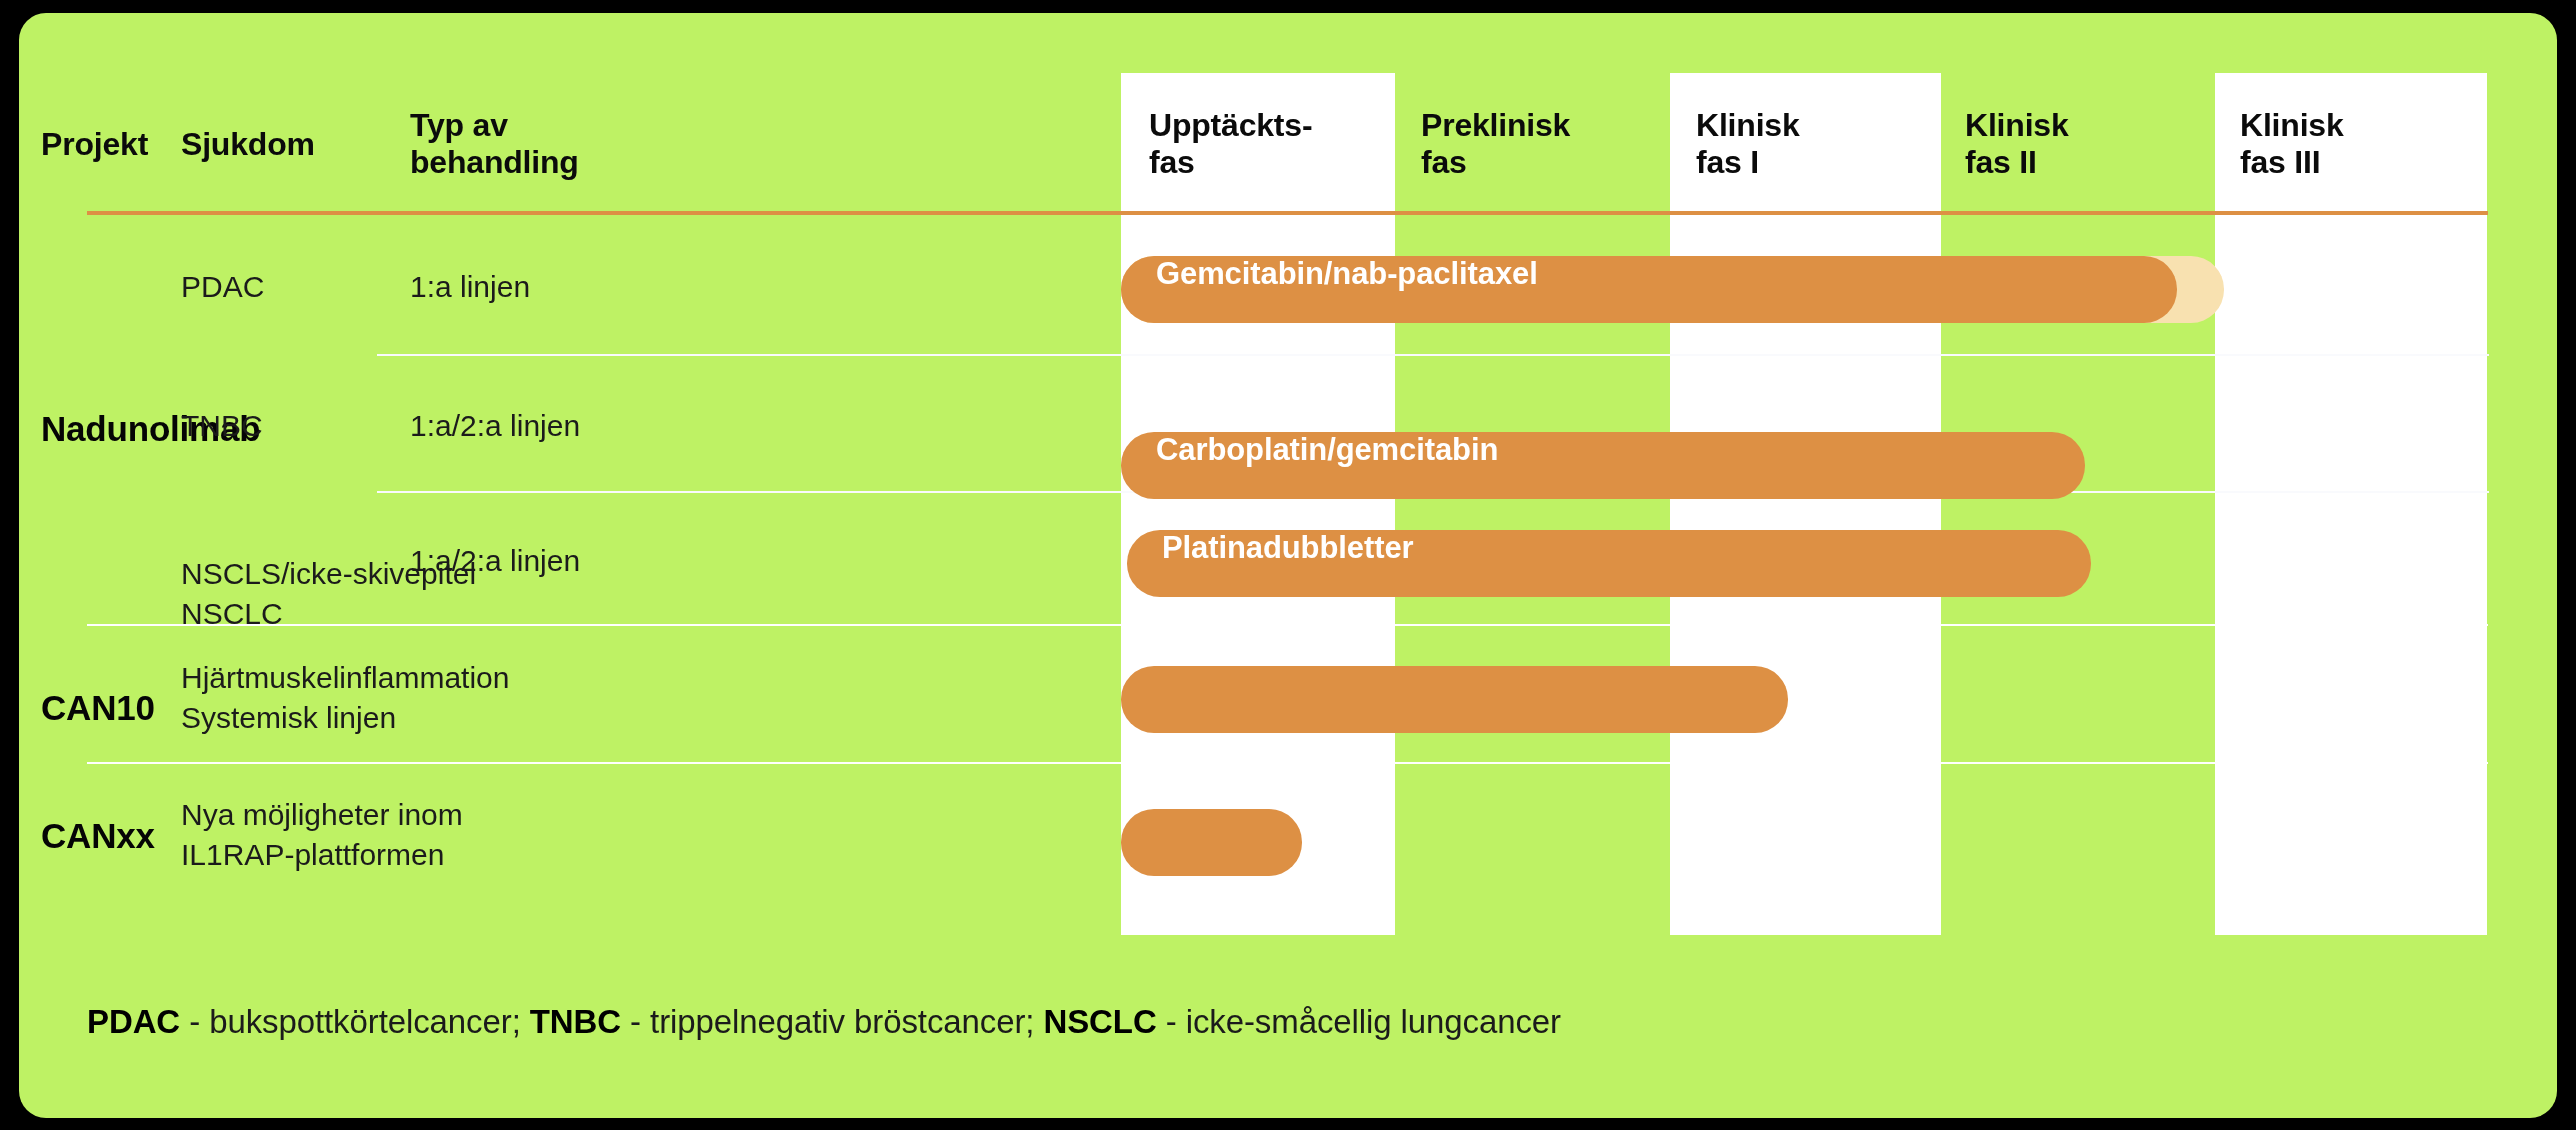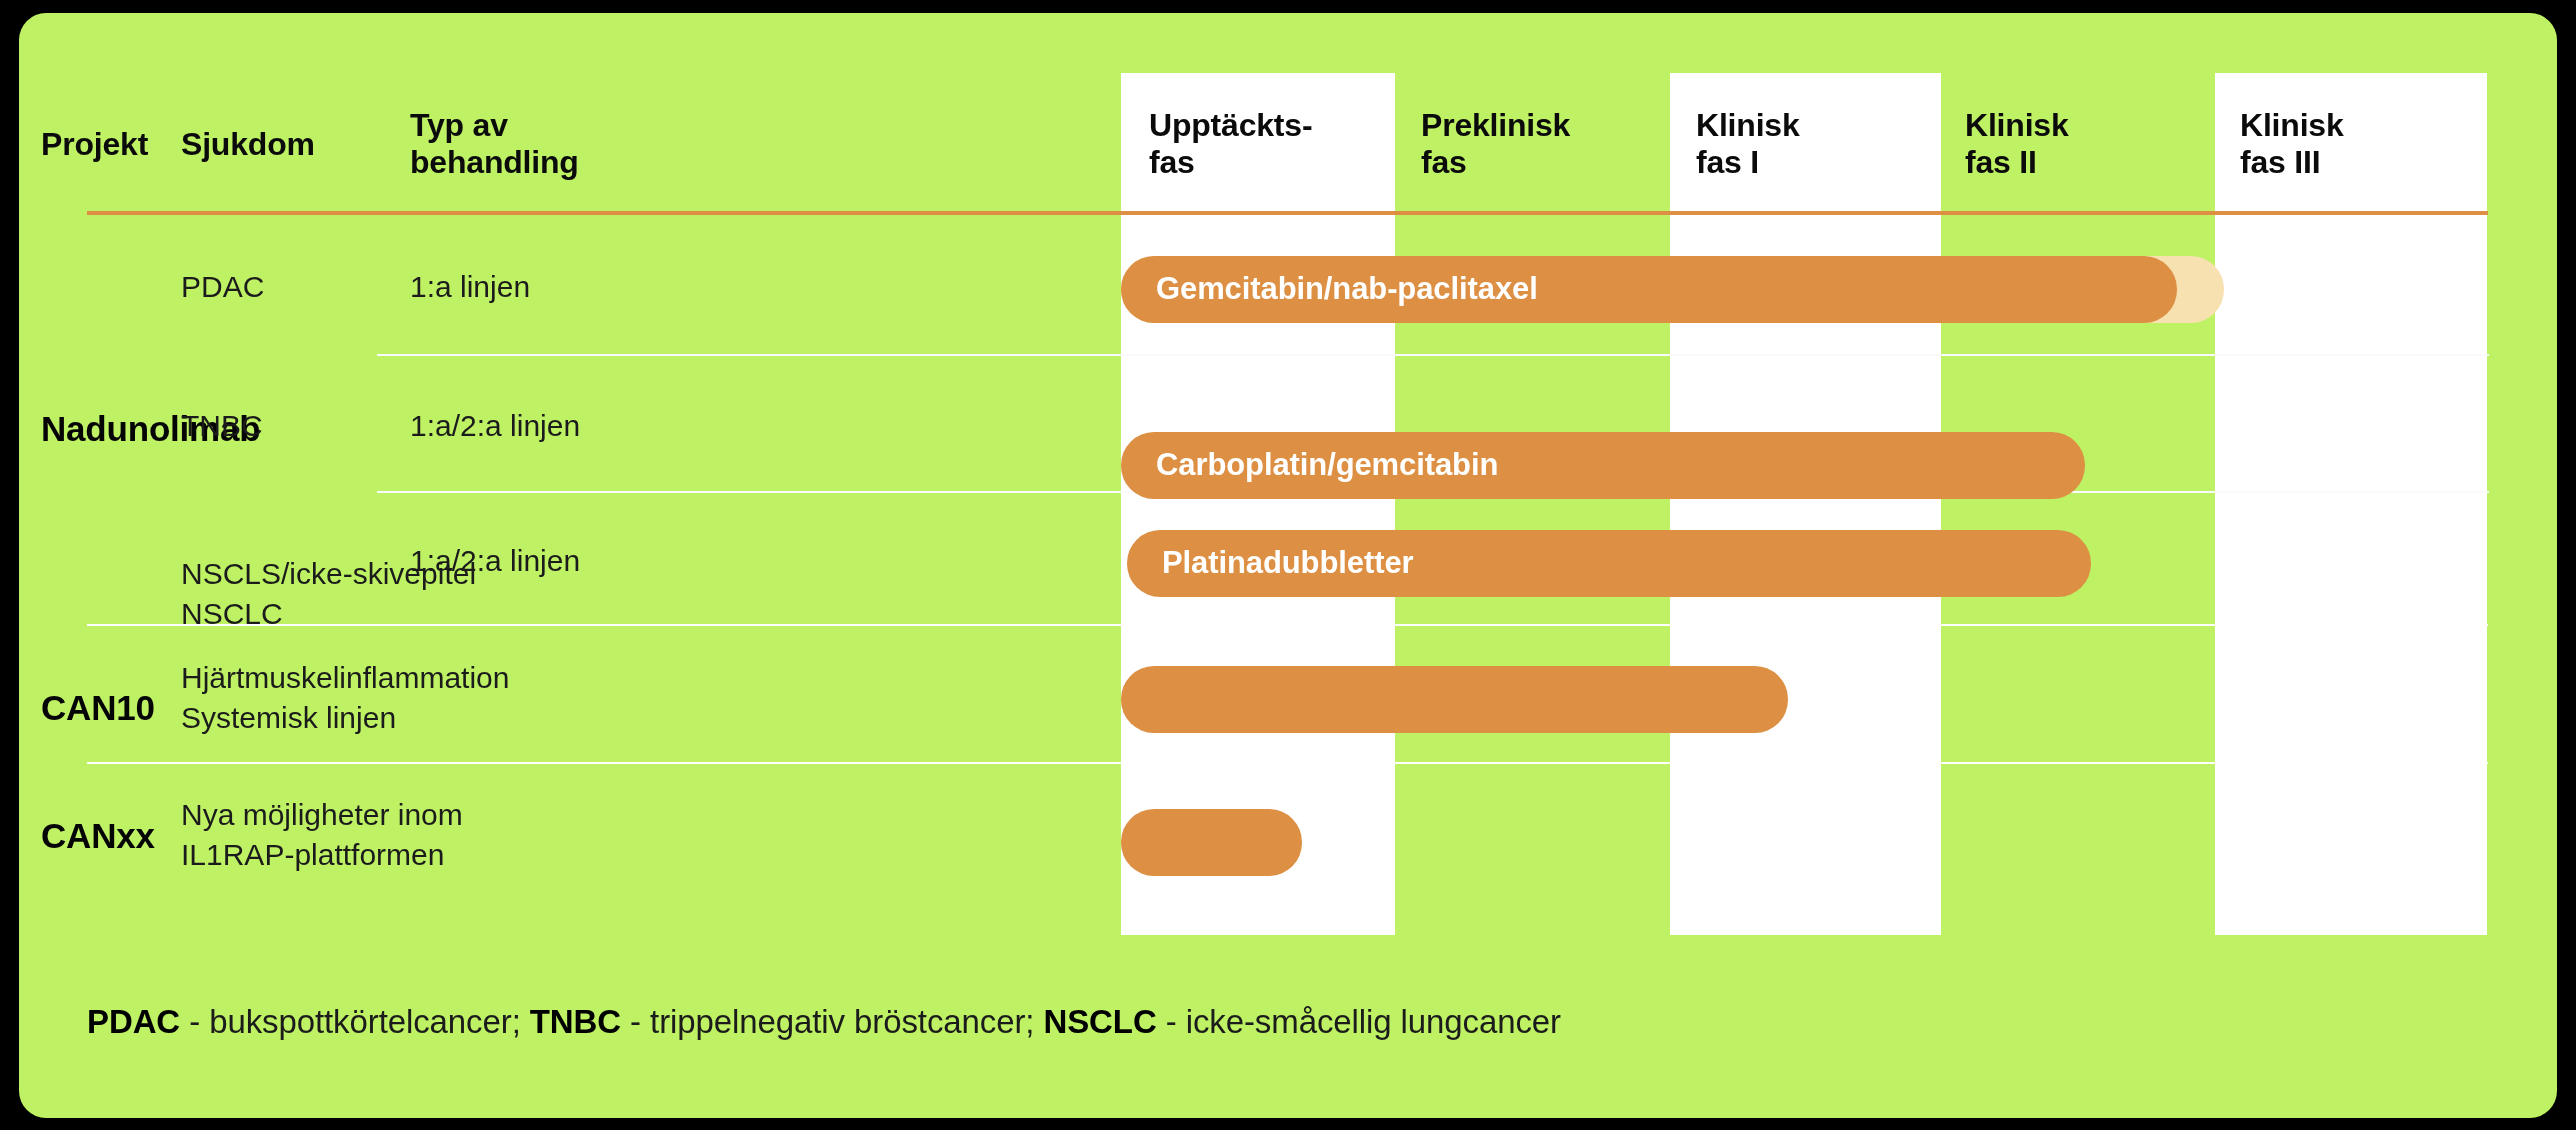--- a/index.html
+++ b/index.html
@@ -97,21 +97,20 @@
     letter-spacing: -0.2px;
   }
 
   
   .bar {
     position: absolute;
     height: 67px;
     border-radius: 33px;
     background: #dd9044;
     display: flex;
-    align-items: center;
   }
   .bar-label {
     color: #ffffff;
     font-weight: bold;
     font-size: 31px;
     padding-left: 35px;
     letter-spacing: -0.1px;
     white-space: nowrap;
   }
   .bar-ext {

